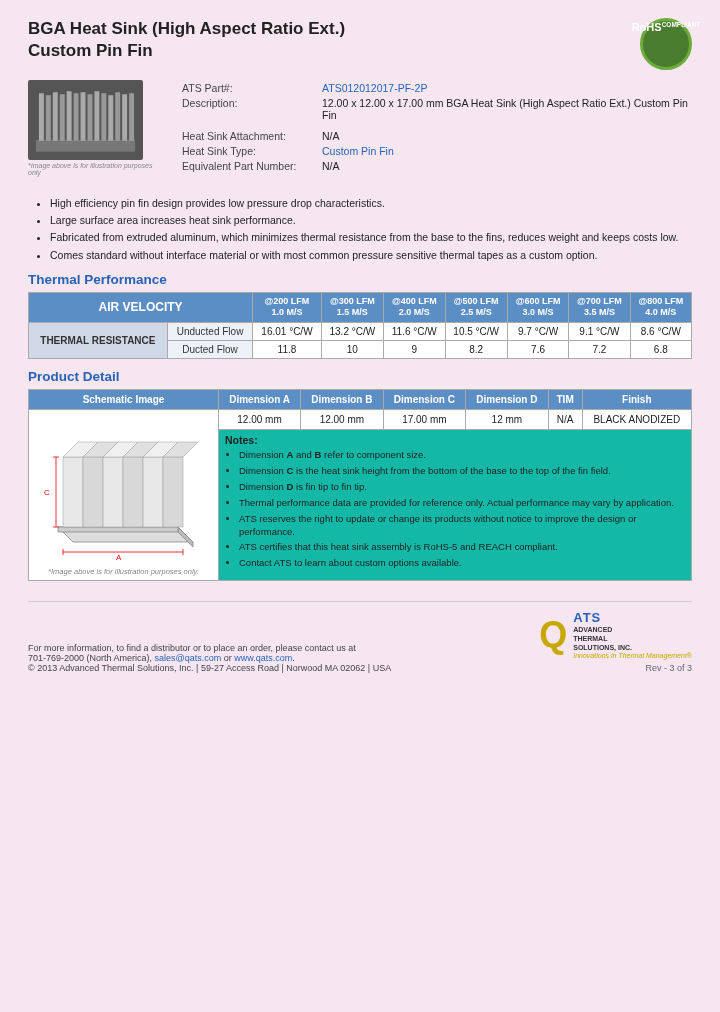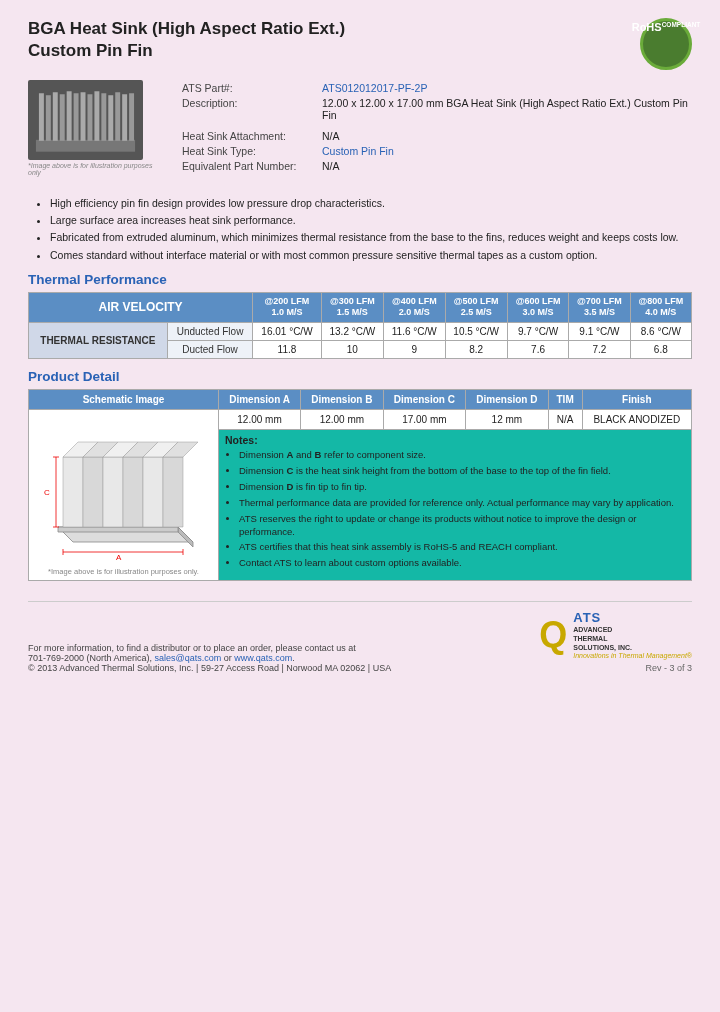--- a/index.html
+++ b/index.html
@@ -424,21 +424,21 @@
               <line x1="18" y1="40" x2="18" y2="110" stroke="#e00" stroke-width="0.8"></line>
               <line x1="15" y1="40" x2="21" y2="40" stroke="#e00" stroke-width="0.8"></line>
               <line x1="15" y1="110" x2="21" y2="110" stroke="#e00" stroke-width="0.8"></line>
               <text x="6" y="78" font-size="8" fill="#e00" font-family="Arial">C</text>
               <line x1="25" y1="135" x2="145" y2="135" stroke="#e00" stroke-width="0.8"></line>
               <line x1="25" y1="132" x2="25" y2="138" stroke="#e00" stroke-width="0.8"></line>
               <line x1="145" y1="132" x2="145" y2="138" stroke="#e00" stroke-width="0.8"></line>
               <text x="78" y="143" font-size="8" fill="#e00" font-family="Arial">A</text>
             </svg>
           </div>
-          <div style="font-size:7.5px;color:#888;margin-top:3px;">*Image above is for illustration purposes only.</div>
+          <div style="font-size:7.5px;color:#888;font-style:italic;margin-top:3px;">*Image above is for illustration purposes only.</div>
         </td>
         <td class="dim-cell">12.00 mm</td>
         <td class="dim-cell">12.00 mm</td>
         <td class="dim-cell">17.00 mm</td>
         <td class="dim-cell">12 mm</td>
         <td class="dim-cell">N/A</td>
         <td class="dim-cell">BLACK ANODIZED</td>
       </tr>
       <tr>
         <td colspan="6" class="notes-cell">

